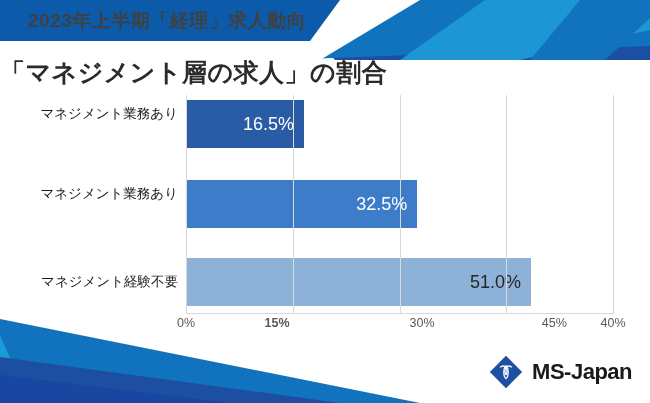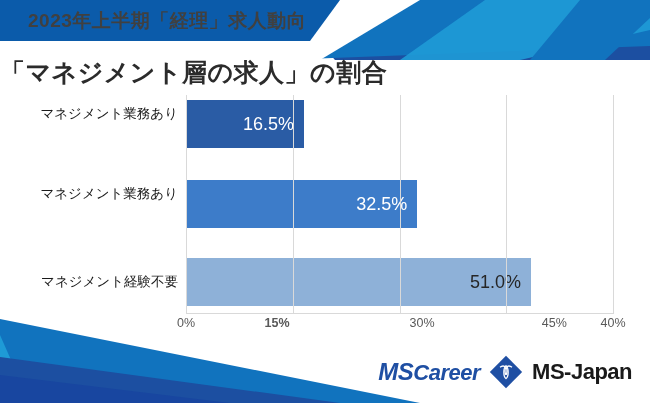--- a/index.html
+++ b/index.html
@@ -171,20 +171,19 @@
     </div>
     <div class="bar" style="left: 186px; top: 258px; width: 345px; background: rgb(142, 177, 216); position: absolute;">
       <span class="bar-value" style="color: rgb(38, 38, 38);">51.0%</span>
     </div>
     <div class="cat-label-box" style="top: 272px;">
       <span class="l1" style="display: block;">マネジメント経験不要</span>
     </div>
   </div>
 
 <div id="footer-logos">
-  <div id="logo-mscareer"><span class="ms">MS</span><span>Career</span></div>
   <svg id="logo-diamond" viewBox="0 0 40 40">
     <polygon points="20,1 39,20 20,39 1,20" fill="#1F4FA3"></polygon>
     <path d="M13 14.5a5.2 5.2 0 0 1 7 0c1.6 1.5 1.6 7 0 8.8M27 14.5a5.2 5.2 0 0 0-7 0c-1.6 1.5-1.6 7 0 8.8" fill="none" stroke="#ffffff" stroke-width="1.6"></path>
     <path d="M20 12.5c-3.4 2.8-3.4 12.5 0 15.3 3.4-2.8 3.4-12.5 0-15.3z" fill="none" stroke="#ffffff" stroke-width="1.5"></path>
   </svg>
   <div id="logo-msjapan">MS-Japan</div>
 </div>
 
 </body></html>

